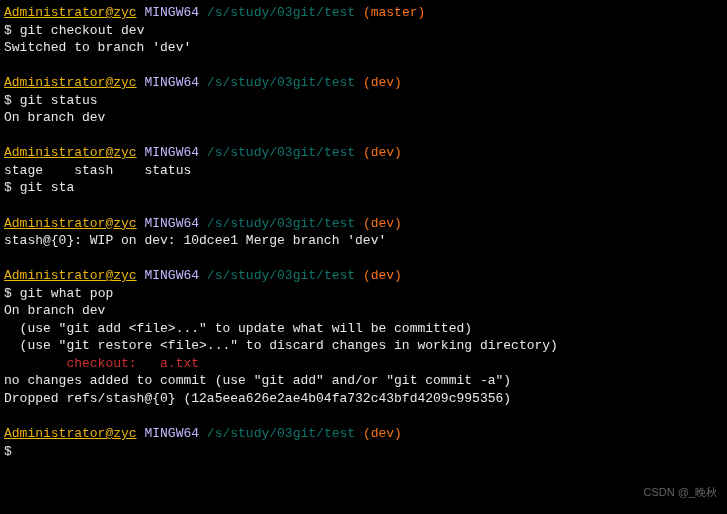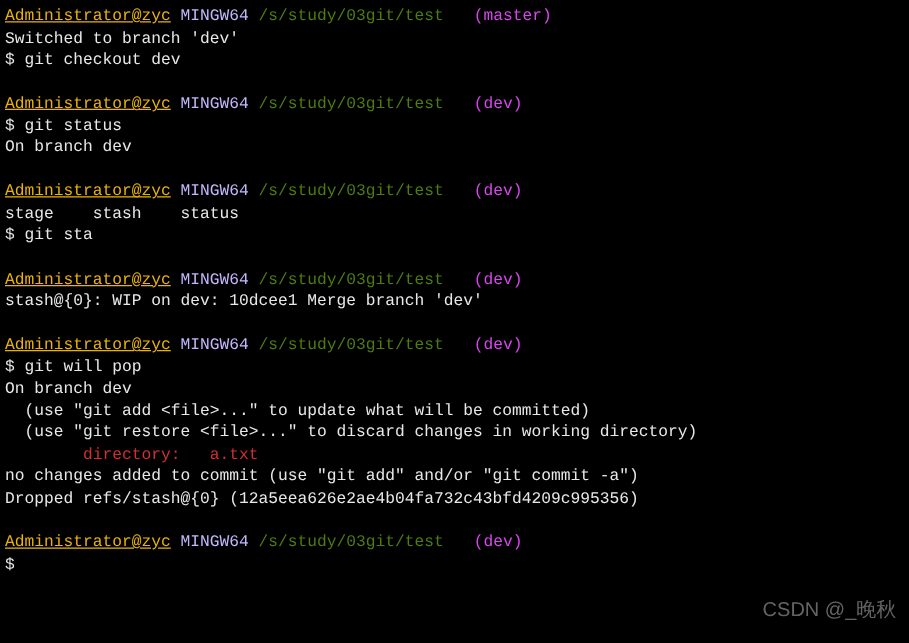--- a/index.html
+++ b/index.html
@@ -11,64 +11,64 @@
       color: #fff;
       padding: 4px;
       width: 727px;
       height: 514px;
       position: relative;
       overflow: hidden;
     }
     .line { white-space: pre; }
     .user { color: #eab308; text-decoration: underline; }
     .host { color: #c4b5fd; }
-    .path { color: #4d7c0f; }
-    .branch { color: #d946ef; margin-left: 16px; }
+    .path { color: #0f766e; }
+    .branch { color: #f97316; }
     .white { color: #E8E8E8; }
     .red { color: #D03030; }
     .watermark {
       position: absolute;
       bottom: 14px;
       right: 10px;
       color: #868686;
-      font-size: 16px;
+      font-size: 11px;
       font-family: sans-serif;
       opacity: 0.75;
     }
   </style>
 </head>
 <body>
 
 <div>
 
   <div class="line"><span class="user">Administrator@zyc</span> <span class="host">MINGW64</span> <span class="path">/s/study/03git/test</span> <span class="branch">(master)</span></div>
+  <div class="line white"><span>$</span> <span>git checkout dev</span></div>
   <div class="line white">Switched to branch 'dev'</div>
-  <div class="line white"><span>$</span> <span>git checkout dev</span></div>
   <div class="line">&nbsp;</div>
 
   <div class="line"><span class="user">Administrator@zyc</span> <span class="host">MINGW64</span> <span class="path">/s/study/03git/test</span> <span class="branch">(dev)</span></div>
   <div class="line white"><span>$</span> <span>git status</span></div>
   <div class="line white">On branch dev</div>
   <div class="line">&nbsp;</div>
 
   <div class="line"><span class="user">Administrator@zyc</span> <span class="host">MINGW64</span> <span class="path">/s/study/03git/test</span> <span class="branch">(dev)</span></div>
   <div class="line white">stage    stash    status</div>
   <div class="line white"><span>$</span> <span>git sta</span></div>
   <div class="line">&nbsp;</div>
 
   <div class="line"><span class="user">Administrator@zyc</span> <span class="host">MINGW64</span> <span class="path">/s/study/03git/test</span> <span class="branch">(dev)</span></div>
   <div class="line white">stash@{0}: WIP on dev: 10dcee1 Merge branch 'dev'</div>
   <div class="line">&nbsp;</div>
 
   <div class="line"><span class="user">Administrator@zyc</span> <span class="host">MINGW64</span> <span class="path">/s/study/03git/test</span> <span class="branch">(dev)</span></div>
-  <div class="line white"><span>$</span> <span>git will pop</span></div>
+  <div class="line white"><span>$</span> <span>git what pop</span></div>
   <div class="line white">On branch dev</div>
   <div class="line white">  (use "git add &lt;file&gt;..." to update what will be committed)</div>
   <div class="line white">  (use "git restore &lt;file&gt;..." to discard changes in working directory)</div>
-  <div class="line red">        directory:   a.txt</div>
+  <div class="line red">        checkout:   a.txt</div>
   <div class="line white"></div>
   <div class="line white">no changes added to commit (use "git add" and/or "git commit -a")</div>
   <div class="line white">Dropped refs/stash@{0} (12a5eea626e2ae4b04fa732c43bfd4209c995356)</div>
   <div class="line">&nbsp;</div>
 
   <div class="line"><span class="user">Administrator@zyc</span> <span class="host">MINGW64</span> <span class="path">/s/study/03git/test</span> <span class="branch">(dev)</span></div>
   <div class="line white"><span>$</span></div>
 
 </div>
 

